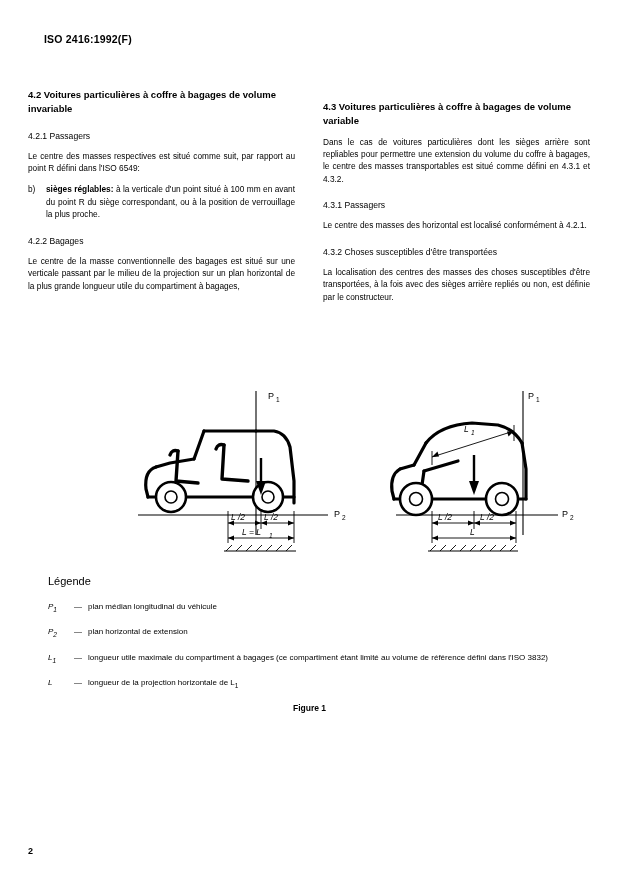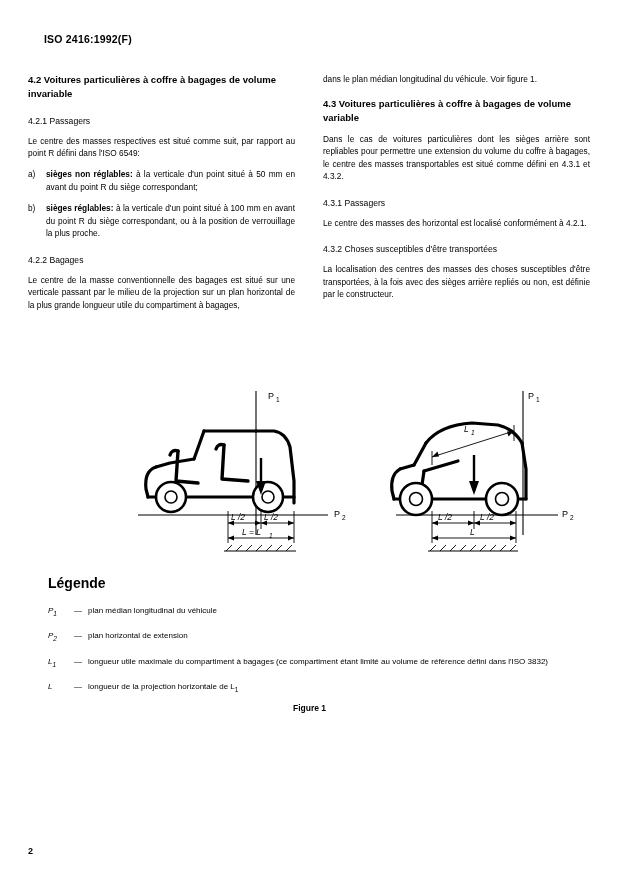--- a/index.html
+++ b/index.html
@@ -26,21 +26,21 @@
     left: 28px;
     top: 33px;
     font-size: 10.5px;
     font-weight: bold;
     letter-spacing: 0.2px;
     padding-left: 16px;
   }
   .columns {
     position: absolute;
     left: 28px;
-    top: 73px;
+    top: 88px;
     width: 563px;
     display: flex;
     gap: 28px;
   }
   .col {
     width: 267px;
   }
   h2.sec {
     font-size: 9.5px;
     font-weight: bold;
@@ -77,22 +77,22 @@
     width: 563px;
     height: 195px;
   }
   .legend {
     position: absolute;
     left: 48px;
     top: 575px;
     width: 540px;
   }
   .legend-title {
-    font-size: 14px;
-    font-weight: bold;
+    font-size: 11px;
+    font-weight: normal;
     margin-bottom: 14px;
   }
   .legend-row {
     display: flex;
     font-size: 8px;
     line-height: 1.5;
     margin-bottom: 12px;
   }
   .legend-sym {
     width: 26px;
@@ -133,34 +133,30 @@
 
   <div class="header">ISO 2416:1992(F)</div>
 
   <div class="columns">
 
     <div class="col">
       <h2 class="sec">4.2   Voitures particulières à coffre à bagages de volume invariable</h2>
       <h3 class="sub">4.2.1   Passagers</h3>
       <p class="body">Le centre des masses respectives est situé comme suit, par rapport au point R défini dans l'ISO 6549:</p>
 
-      <div class="listitem">
-        <span class="lbl">a)</span><b>sièges non réglables:</b><span> à la verticale d'un point situé à 50 mm en avant du point R du siège correspondant;</span>
-      </div>
 
       <div class="listitem">
         <span class="lbl">b)</span><b>sièges réglables:</b><span> à la verticale d'un point situé à 100 mm en avant du point R du siège correspondant, ou à la position de verrouillage la plus proche.</span>
       </div>
 
       <h3 class="sub">4.2.2   Bagages</h3>
       <p class="body">Le centre de la masse conventionnelle des bagages est situé sur une verticale passant par le milieu de la projection sur un plan horizontal de la plus grande longueur utile du compartiment à bagages,</p>
     </div>
 
     <div class="col">
-      <p class="body">dans le plan médian longitudinal du véhicule. Voir figure 1.</p>
       <h2 class="sec" style="margin-top:12px;">4.3   Voitures particulières à coffre à bagages de volume variable</h2>
       <p class="body">Dans le cas de voitures particulières dont les sièges arrière sont repliables pour permettre une extension du volume du coffre à bagages, le centre des masses transportables est situé comme défini en 4.3.1 et 4.3.2.</p>
       <h3 class="sub">4.3.1   Passagers</h3>
       <p class="body">Le centre des masses des horizontal est localisé conformément à 4.2.1.</p>
       <h3 class="sub">4.3.2   Choses susceptibles d'être transportées</h3>
       <p class="body">La localisation des centres des masses des choses susceptibles d'être transportées, à la fois avec des sièges arrière repliés ou non, est définie par le constructeur.</p>
     </div>
 
   </div>
 

